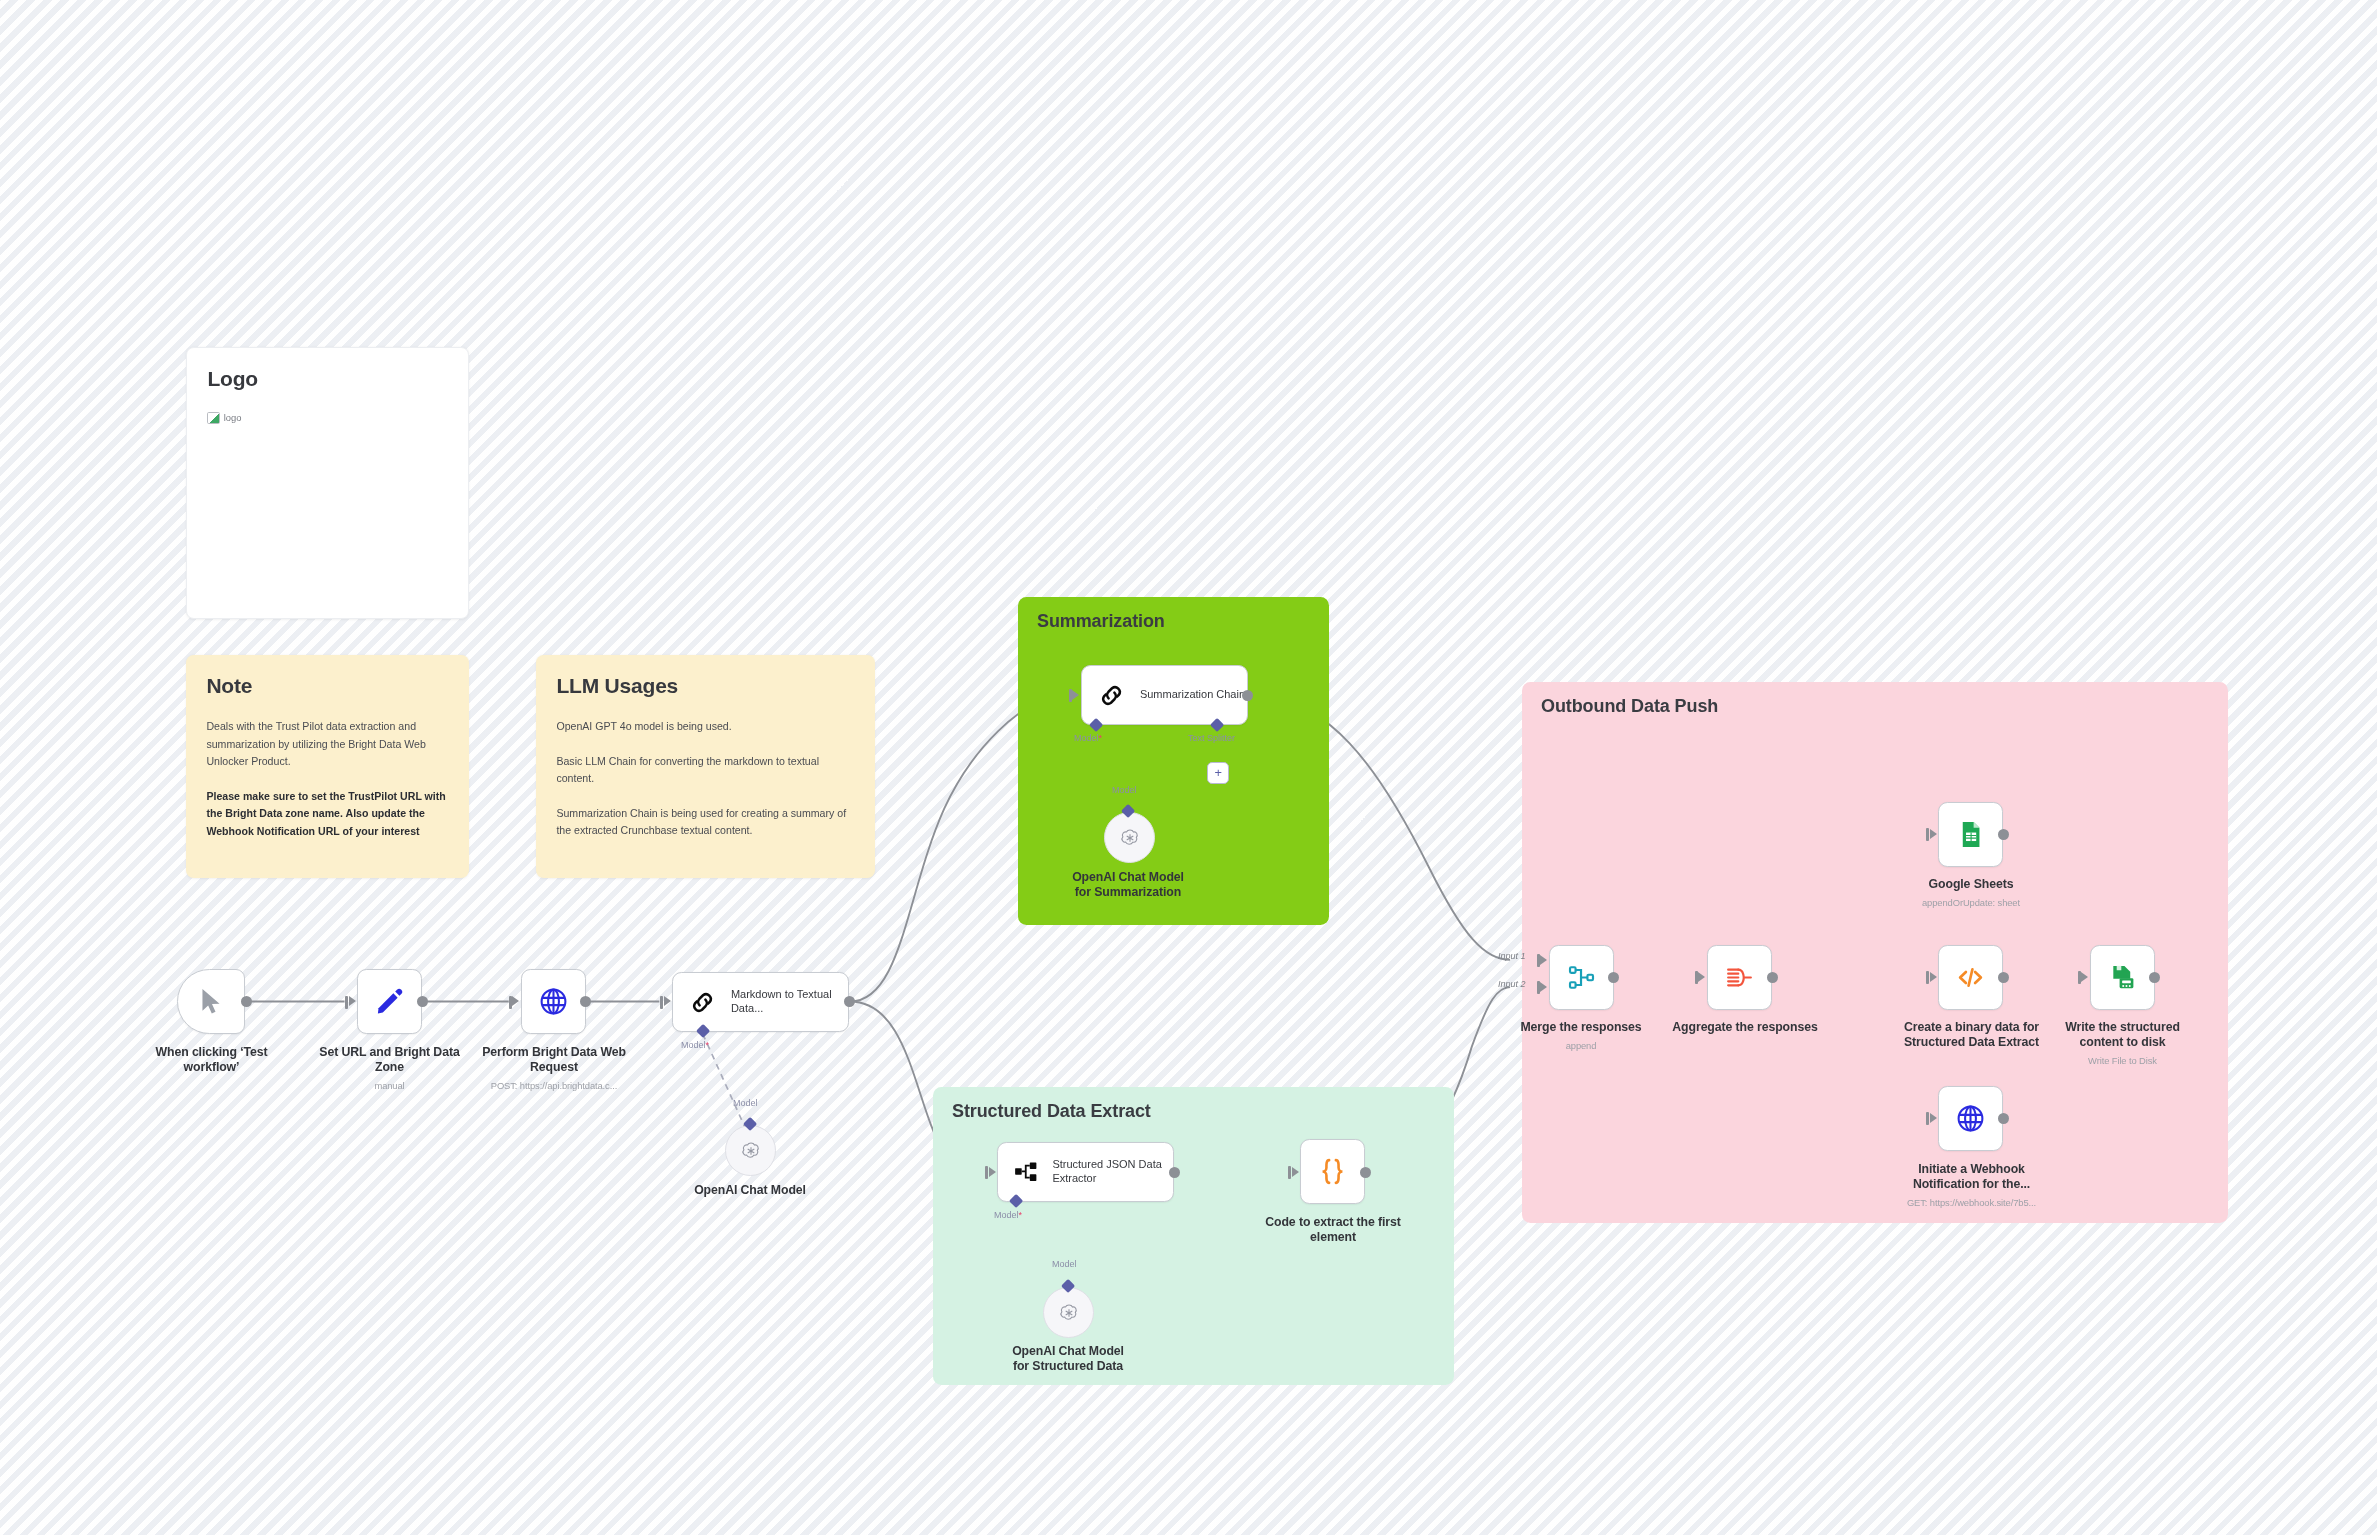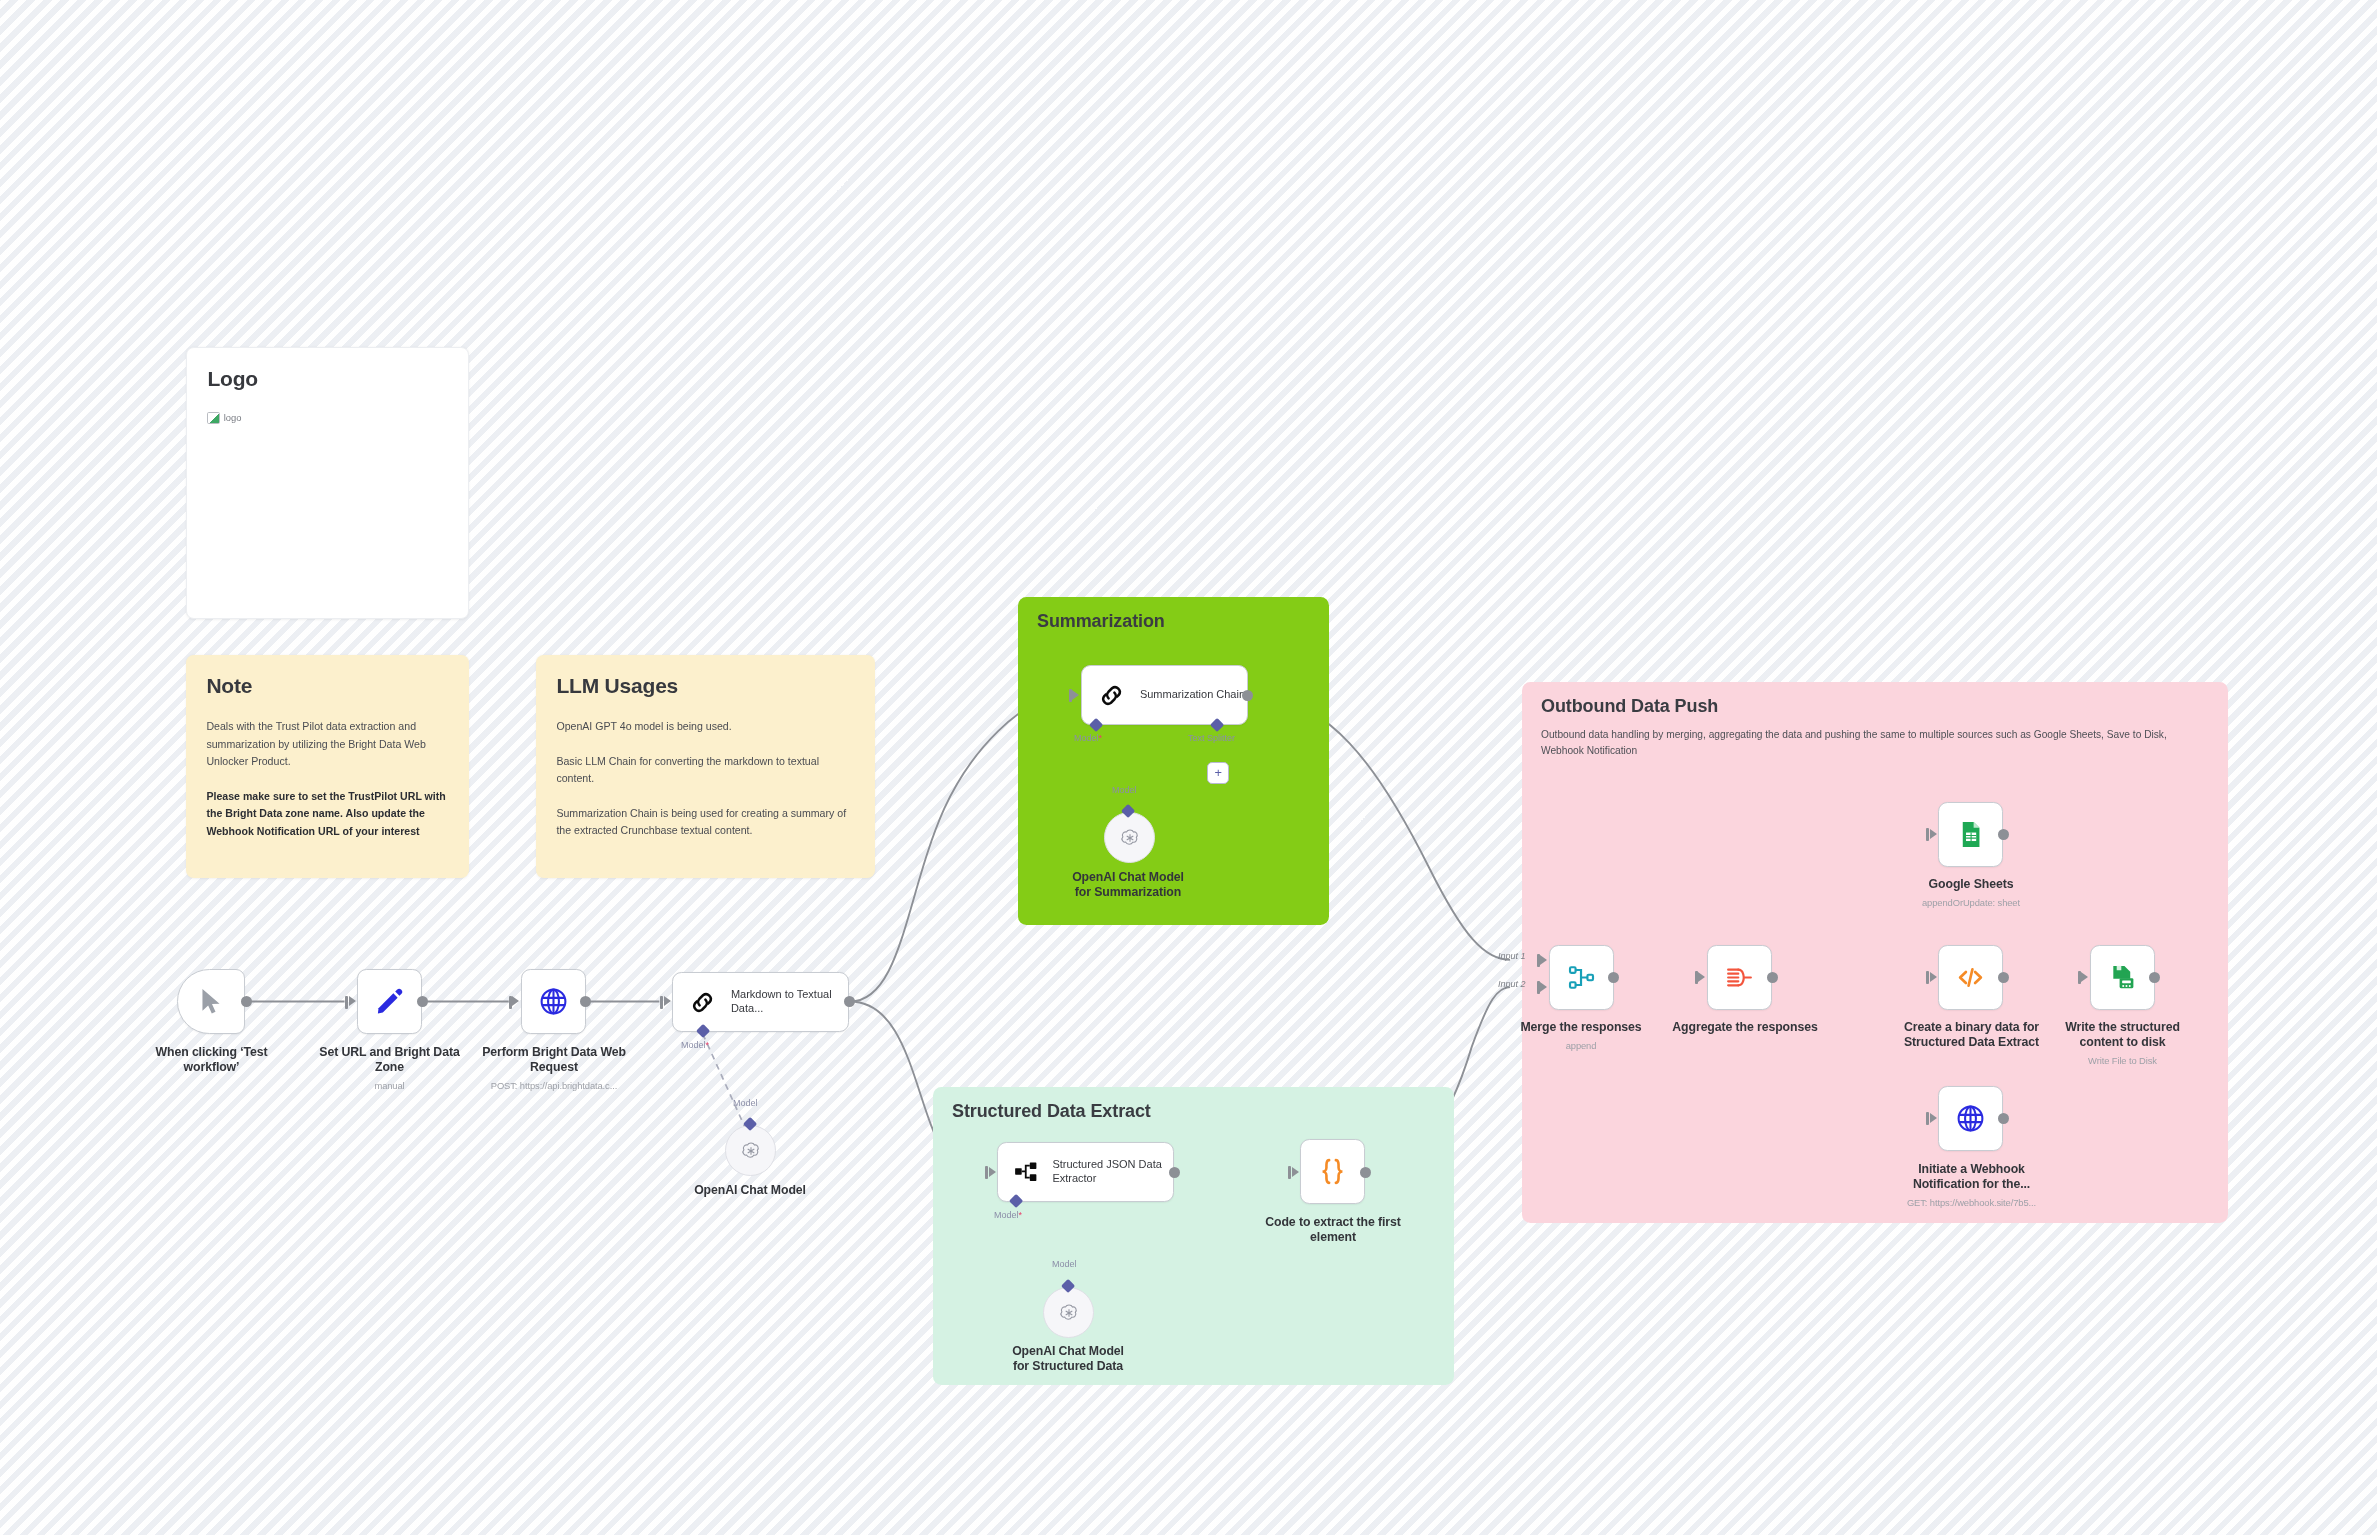--- a/index.html
+++ b/index.html
@@ -280,21 +280,20 @@
 <div class="group" style="left:1018px; top:597px; width:311px; height:328px; background:#84cc16;">
   <div class="g-title">Summarization</div>
 </div>
 
 <div class="group" style="left:933px; top:1087px; width:521px; height:298px; background:#d5f2e3;">
   <div class="g-title">Structured Data Extract</div>
 </div>
 
 <div class="group" style="left:1522px; top:682px; width:706px; height:541px; background:#fbd5dd;">
   <div class="g-title">Outbound Data Push</div>
-  <div class="g-sub">Outbound data handling by merging, aggregating the data and pushing the same to multiple sources such as Google Sheets, Save to Disk, Webhook Notification</div>
 </div>
 
 <div class="sticky white" style="left:186px; top:347px; width:283px; height:272px;">
   <h3>Logo</h3>
   <span class="broken-img">
     <span class="glyph"></span>
     <span>logo</span>
   </span>
 </div>
 

